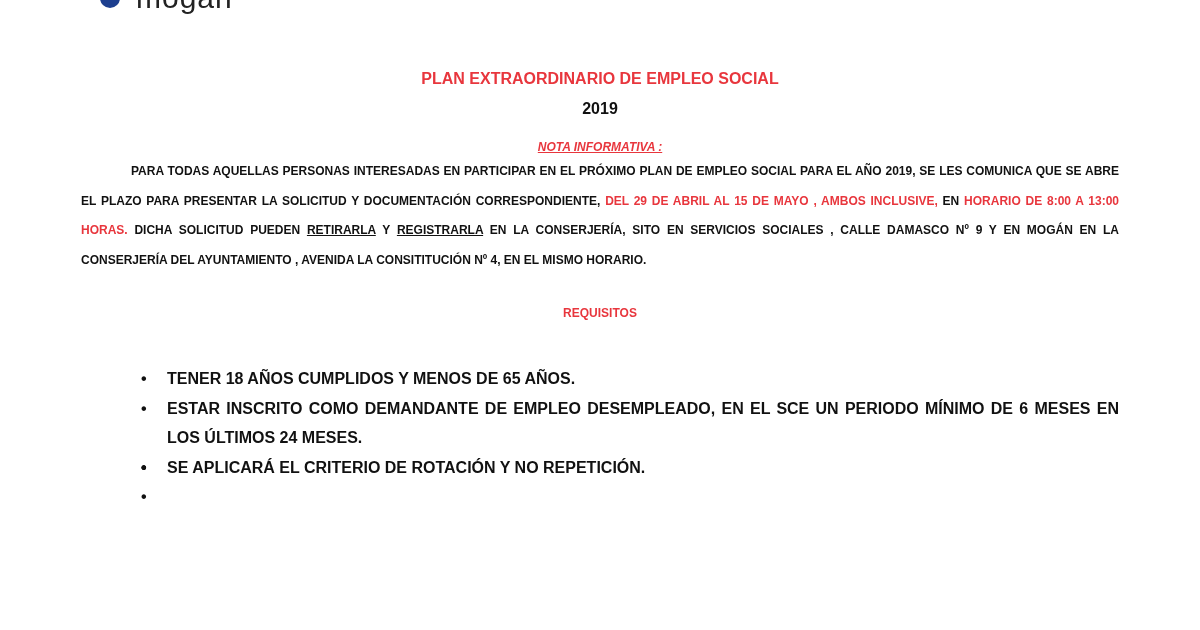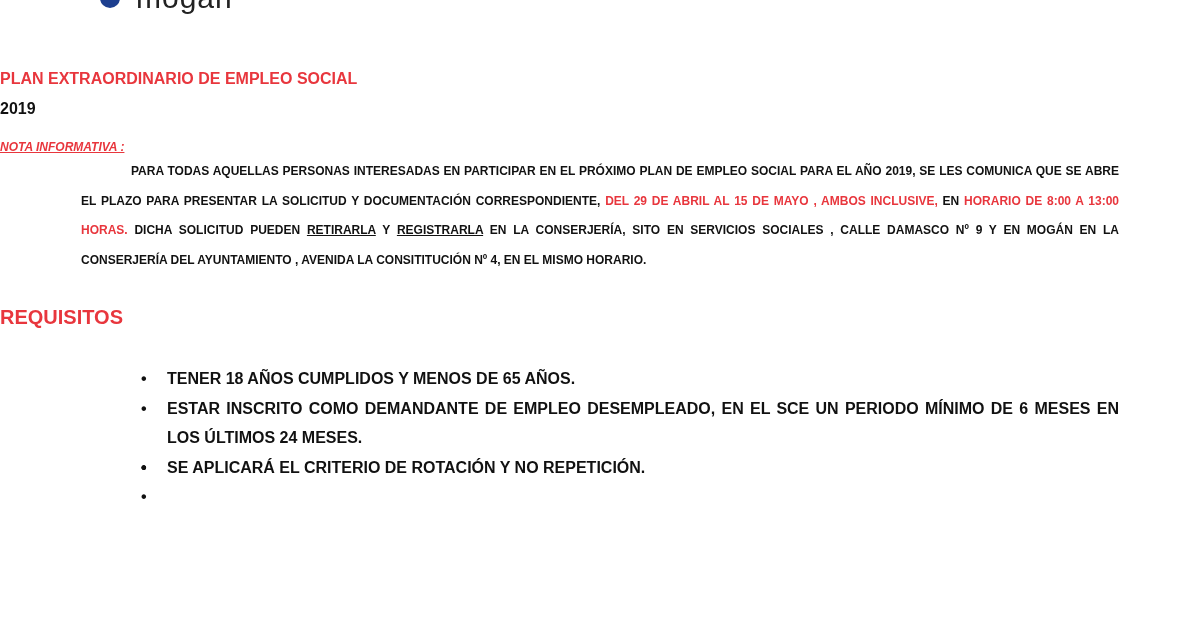--- a/index.html
+++ b/index.html
@@ -4,32 +4,32 @@
 <style>
   html, body { margin:0; padding:0; }
   body {
     width:1200px; height:630px; overflow:hidden; position:relative;
     background:#ffffff; color:#111111;
     font-family:"Liberation Sans", sans-serif; font-weight:bold;
   }
   .logo { position:absolute; left:100px; top:-12px; height:20px; display:flex; align-items:center; }
   .logo-dot { width:20px; height:20px; border-radius:50%; background:#1d3f8f; margin-right:16px; }
   .logo-text { font-size:30px; color:#222; font-weight:normal; letter-spacing:1px; line-height:20px; }
-  .center { position:absolute; left:0; width:1200px; text-align:left; }
+  .center { position:absolute; left:0; width:1200px; text-align:center; }
   .title { top:70px; font-size:16px; color:#e8363d; }
   .year { top:100px; font-size:16px; color:#111; }
   .nota { top:140px; font-size:12px; color:#e8363d; text-decoration:underline;font-style:italic; }
   .para {
     position:absolute; left:81px; width:1038px; top:157px;
     font-size:12px; line-height:29.5px; text-align:justify; color:#111;
   }
   .para .indent { display:inline-block; width:50px; }
   .red { color:#e8363d; }
   .u { text-decoration:underline; }
-  .req { top:306px; font-size:20px; color:#e8363d; }
+  .req { top:306px; font-size:12px; color:#e8363d; }
   ul.reqs {
     position:absolute; left:141px; top:364px; width:978px; margin:0; padding:0; list-style:none;
     font-size:16px; line-height:29.5px;
   }
   ul.reqs li { position:relative; padding-left:26px; text-align:justify; }
   ul.reqs li .bullet { position:absolute; left:0; top:0; }
 </style>
 </head>
 <body>
 

